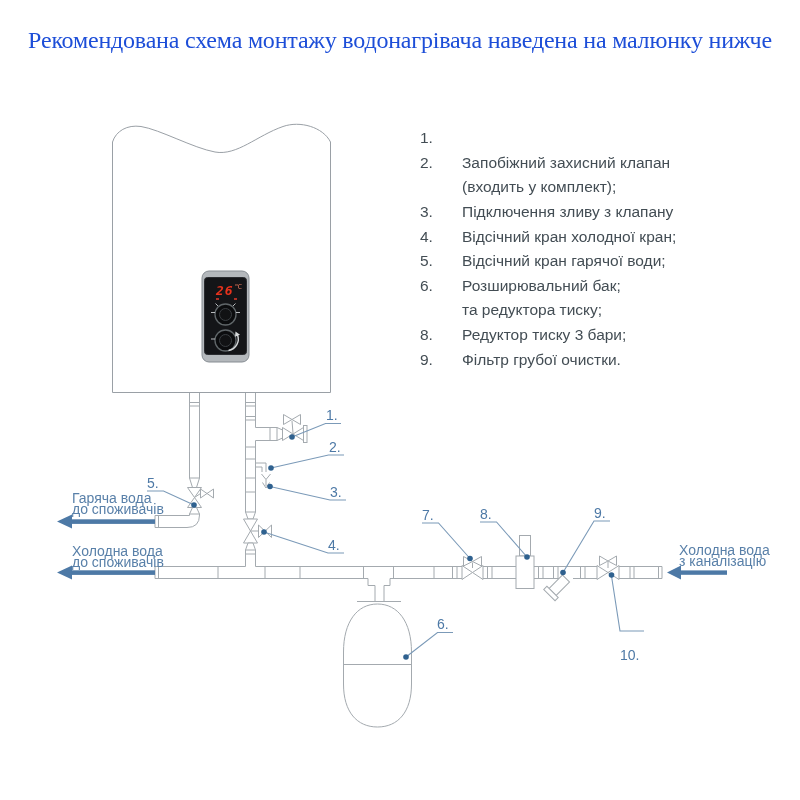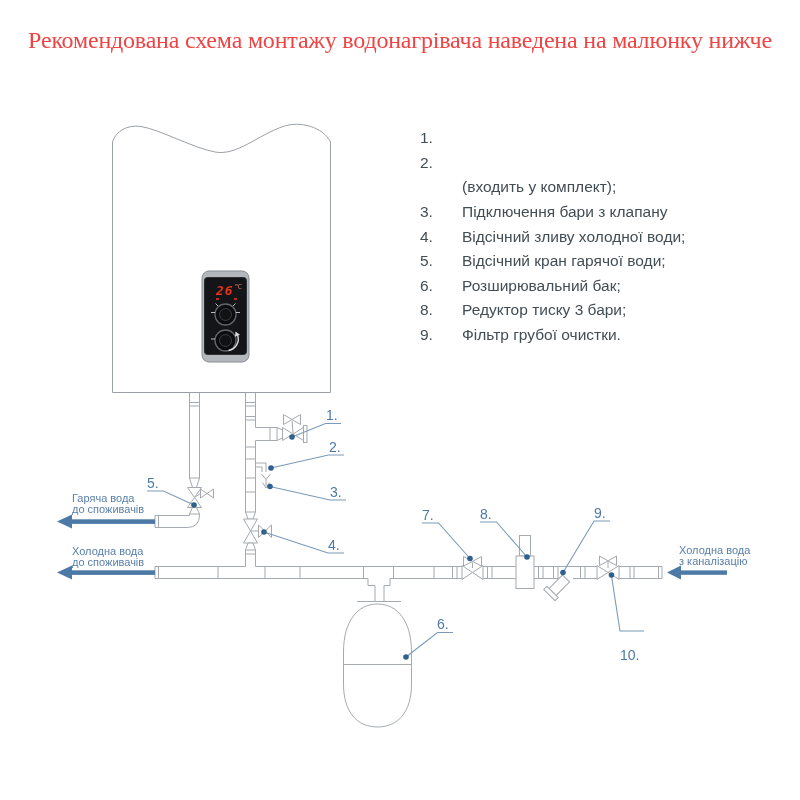--- a/index.html
+++ b/index.html
@@ -1,26 +1,26 @@
 <!DOCTYPE html>
 <html><head>
 <meta charset="utf-8">
 <style>
   html,body{margin:0;padding:0;background:#ffffff;}
   .canvas{position:relative;width:800px;height:800px;background:#ffffff;overflow:hidden;
           font-family:"Liberation Sans",sans-serif;}
   .title{position:absolute;left:0;top:27px;width:800px;text-align:center;
-         font-family:"Liberation Serif",serif;font-size:24px;color:#ef4444;letter-spacing:-0.2px;}
+         font-family:"Liberation Serif",serif;font-size:24px;color:#1d4ed8;letter-spacing:-0.2px;}
   svg{position:absolute;left:0;top:0;}
   .legend{position:absolute;left:420px;top:126px;width:310px;}
   .lrow{display:flex;height:24.6px;align-items:center;font-size:15.5px;color:#434d54;}
   .lnum{width:42px;flex:0 0 42px;}
   .ltext{flex:1;white-space:nowrap;}
   .callout{position:absolute;font-size:14px;color:#4d79a6;}
-  .flowlabel{position:absolute;font-size:11px;line-height:11px;color:#5980a9;white-space:nowrap;}
+  .flowlabel{position:absolute;font-size:14px;line-height:11px;color:#5980a9;white-space:nowrap;}
   .seg{font-family:"DejaVu Sans Mono",monospace;font-weight:bold;font-style:italic;}
 </style>
 </head>
 <body>
 
 <div class="canvas">
 
   <div class="title">Рекомендована схема монтажу водонагрівача наведена на малюнку нижче</div>
 
   <svg width="800" height="800" viewBox="0 0 800 800">
@@ -206,42 +206,47 @@
     <div>Холодна вода</div>
     <div>з каналізацію</div>
   </div>
 
   <div class="legend">
     <div class="lrow">
         <span class="lnum">1.</span>
       </div>
     <div class="lrow">
         <span class="lnum">2.</span>
+        <span class="ltext">Запобіжний захисний клапан</span>
       </div>
     <div class="lrow">
         <span class="lnum"></span>
         <span class="ltext">(входить у комплект);</span>
       </div>
     <div class="lrow">
         <span class="lnum">3.</span>
-        <span class="ltext">Підключення бари з клапану</span>
+        <span class="ltext">Підключення зливу з клапану</span>
       </div>
     <div class="lrow">
         <span class="lnum">4.</span>
-        <span class="ltext">Відсічний зливу холодної води;</span>
+        <span class="ltext">Відсічний кран холодної кран;</span>
       </div>
     <div class="lrow">
         <span class="lnum">5.</span>
         <span class="ltext">Відсічний кран гарячої води;</span>
       </div>
     <div class="lrow">
         <span class="lnum">6.</span>
         <span class="ltext">Розширювальний бак;</span>
       </div>
     <div class="lrow">
+        <span class="lnum"></span>
+        <span class="ltext">та редуктора тиску;</span>
+      </div>
+    <div class="lrow">
         <span class="lnum">8.</span>
         <span class="ltext">Редуктор тиску 3 бари;</span>
       </div>
     <div class="lrow">
         <span class="lnum">9.</span>
         <span class="ltext">Фільтр грубої очистки.</span>
       </div>
   </div>
 
 </div>

